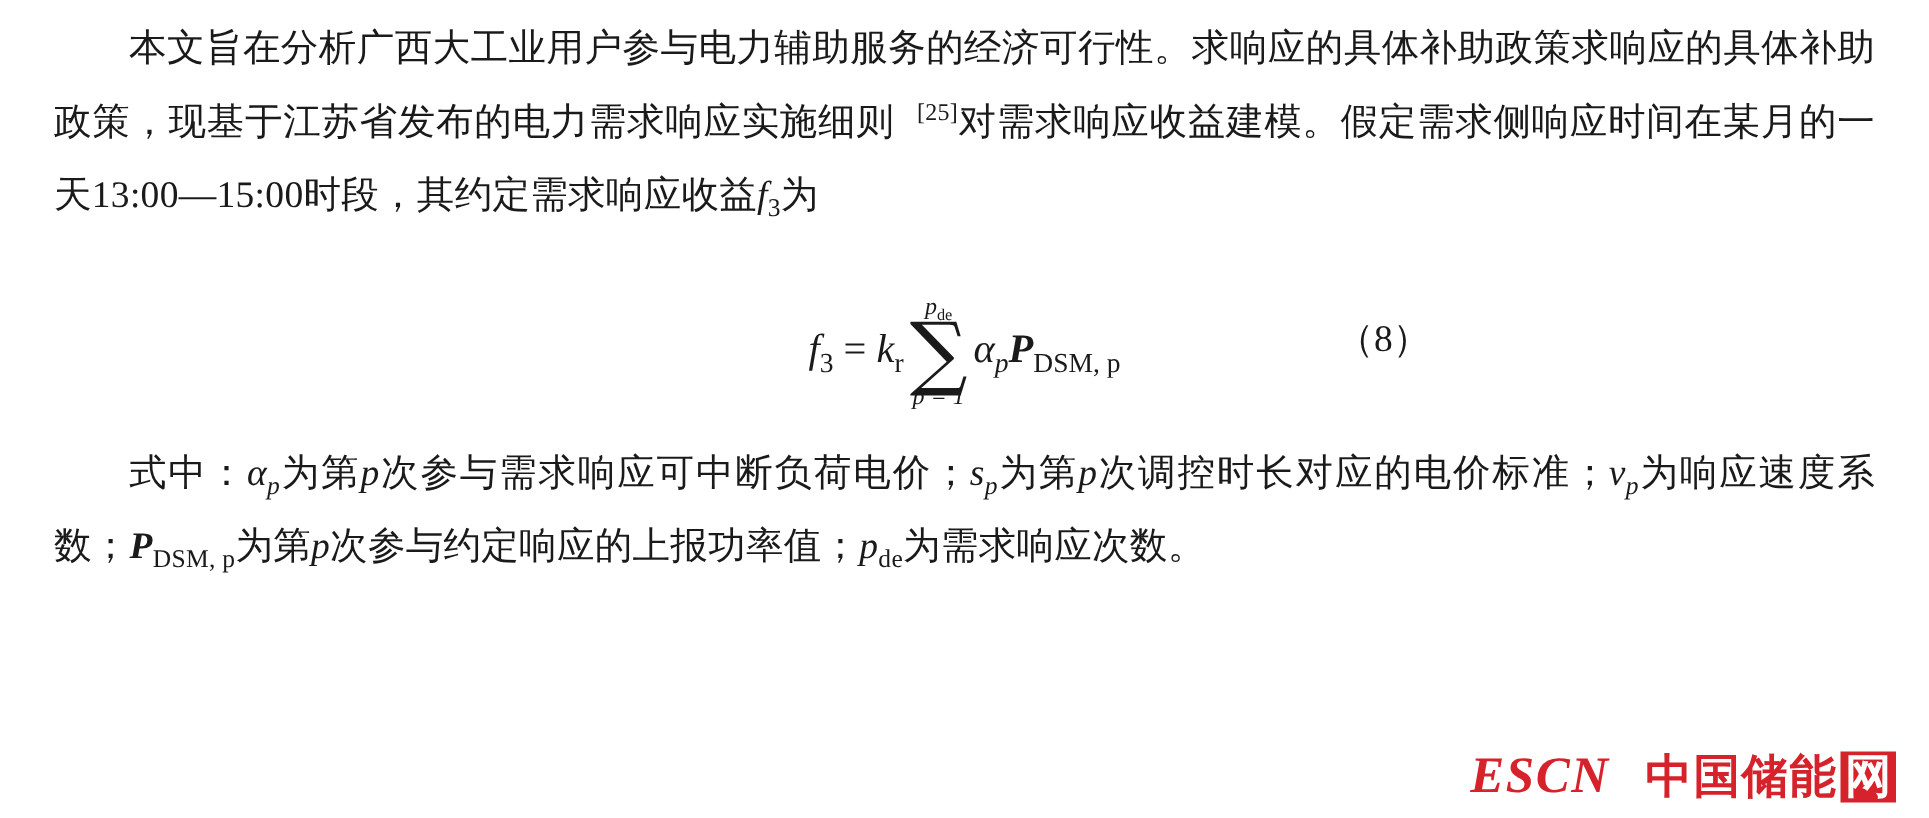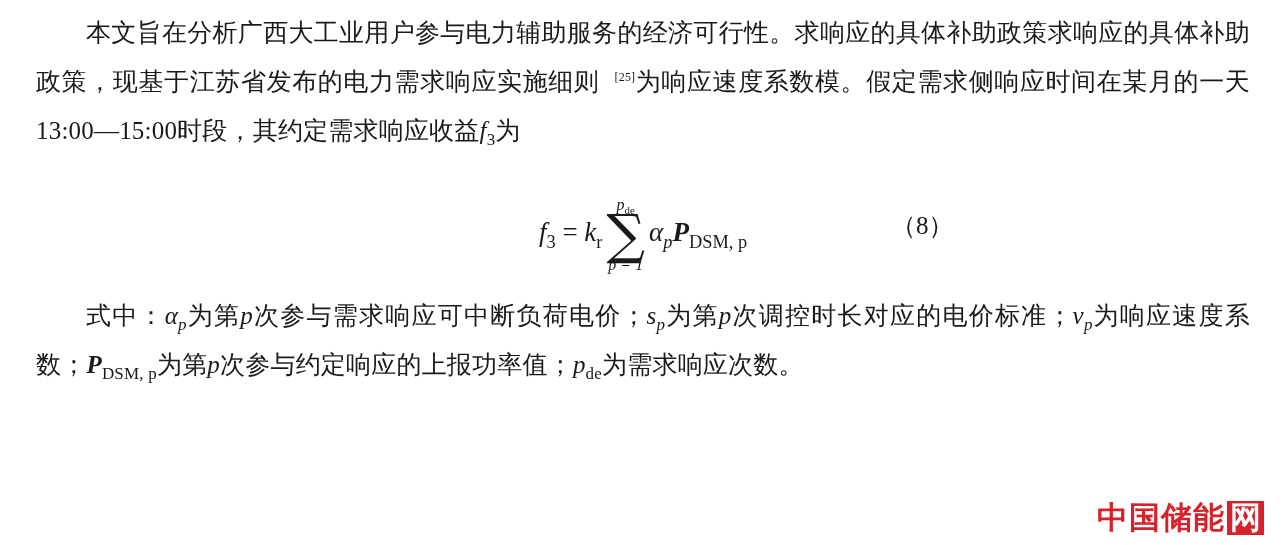--- a/index.html
+++ b/index.html
@@ -26,21 +26,21 @@
     font-size: 25px;
     line-height: 49px;
     text-align: justify;
     text-justify: inter-ideograph;
     letter-spacing: 0.2px;
   }
   .indent {
     text-indent: 2em;
   }
   .sup {
-    font-size: 12px;
+    font-size: 16px;
     vertical-align: super;
     line-height: 0;
     margin-left: 15px;
   }
   .mi {
     font-style: italic;
     font-family: "Liberation Serif", "DejaVu Serif", serif;
   }
   .sub {
     font-size: 0.68em;
@@ -129,21 +129,21 @@
     margin-left: 2px;
     line-height: 1.1;
   }
 </style>
 </head>
 <body>
 
 <div class="page">
 
   <div class="para indent">
-    <span>本文旨在分析广西大工业用户参与电力辅助服务的经济可行性。求响应的具体补助政策</span><span>求响应的具体补助政策，现基于江苏省发布的电力需求响应实施细则</span><span class="sup">[25]</span><span>为响应速度系数</span><span>模。假定需求侧响应时间在某月的一天13:00—15:00时段，其约定需求响应收益</span><span class="mi">f</span><span class="sub">3</span><span>为</span>
+    <span>本文旨在分析广西大工业用户参与电力辅助服务的经济可行性。求响应的具体补助政策</span><span>求响应的具体补助政策，现基于江苏省发布的电力需求响应实施细则</span><span class="sup">[25]</span><span>对需求响应收益建</span><span>模。假定需求侧响应时间在某月的一天13:00—15:00时段，其约定需求响应收益</span><span class="mi">f</span><span class="sub">3</span><span>为</span>
   </div>
 
   <div class="eq-block">
     <div class="eq-center" style="top: 42px;">
       <span class="eq-inline">
         <span class="mi">f</span><span class="sub">3</span>
         <span>=</span>
         <span class="mi">k</span><span class="sub rm">r</span><span class="sum-wrap">
           <span class="sum-lim"><span class="mi">p</span><span class="sub rm">de</span></span>
           <span class="sum-sym">∑</span>
@@ -153,17 +153,18 @@
     </div>
     <div class="eq-tag" style="left: 855px; top: 54px;">（8）</div>
   </div>
 
 
   <div class="para indent" style="margin-top: 18px;">
     <span>式中：</span><span class="mi">α</span><span class="sub mi">p</span><span>为第</span><span class="mi">p</span><span>次参与需求响应可中断负荷电价；</span><span class="mi">s</span><span class="sub mi">p</span><span>为第</span><span class="mi">p</span><span>次调控时长对应的电价标准；</span><span class="mi">v</span><span class="sub mi">p</span><span>为响应速度系数；</span><span class="mi" style="font-weight:bold;">P</span><span class="sub rm">DSM, p</span><span>为第</span><span class="mi">p</span><span>次参与约定响应的上报功率值；</span><span class="mi">p</span><span class="sub rm">de</span><span>为需求响应次数。</span>
   </div>
 
   <div class="watermark">
+    <span class="wm-escn">ESCN</span>
     <span class="wm-cn">中国储能</span>
     <span class="wm-box">网</span>
   </div>
 
 </div>
 
 </body></html>

